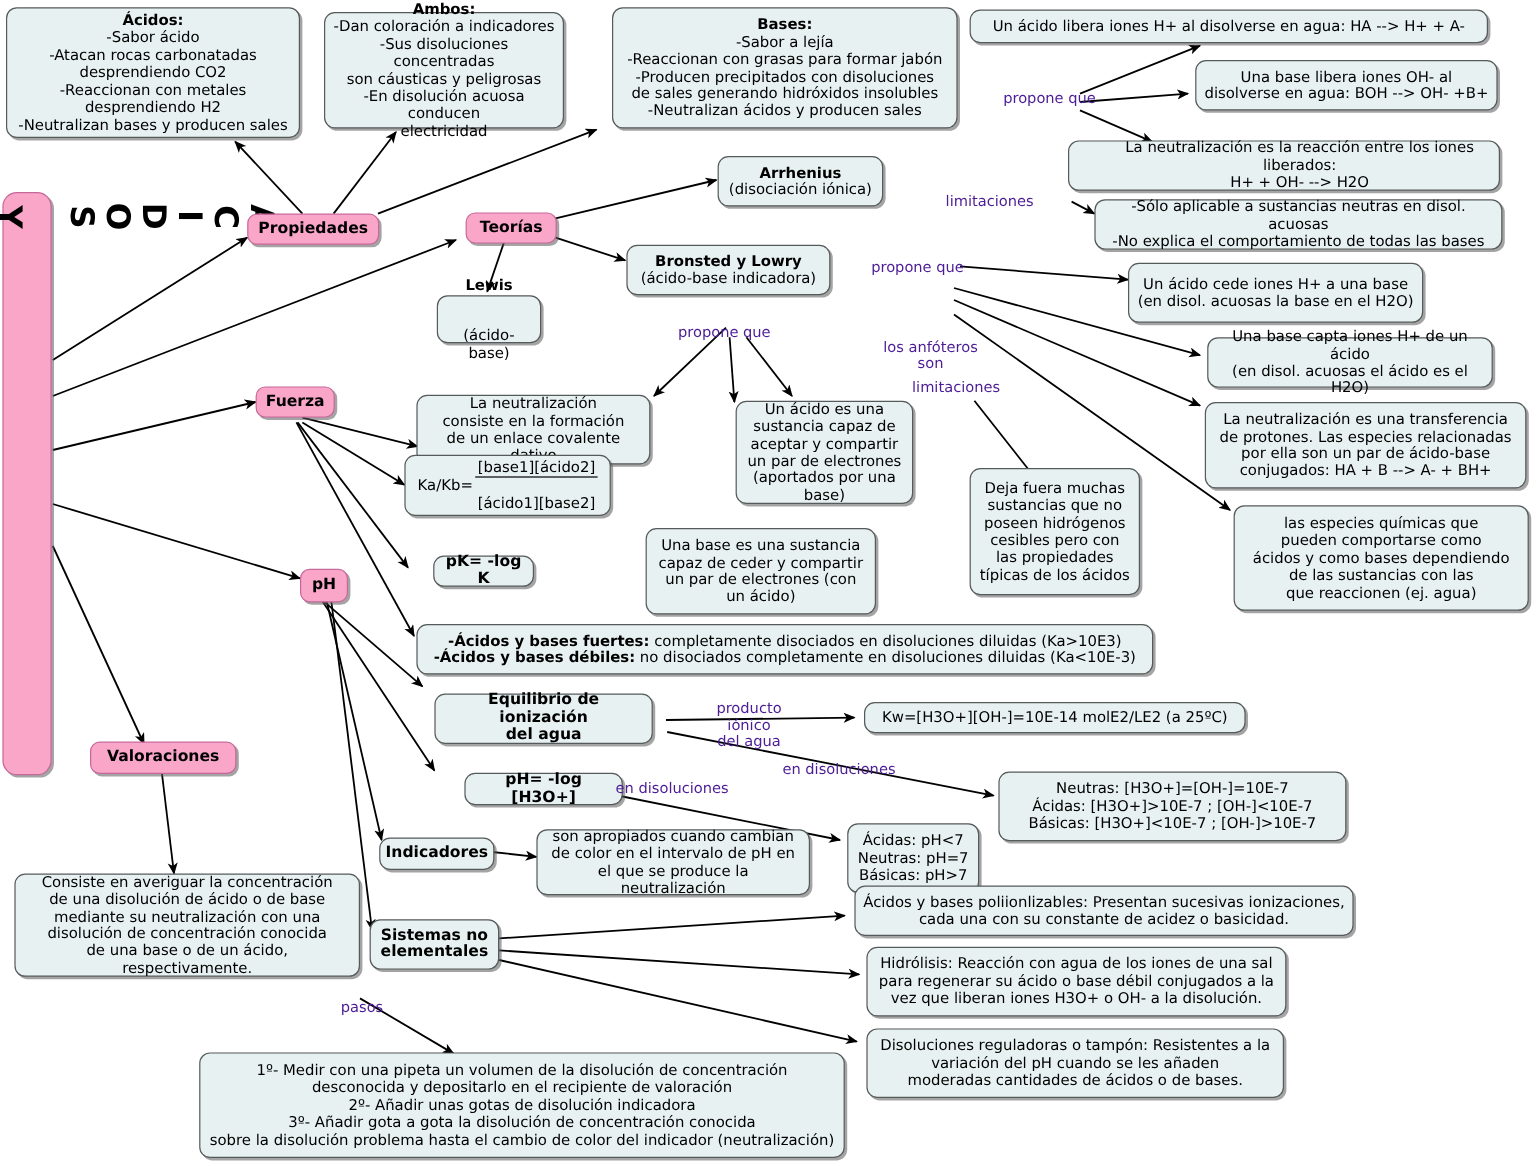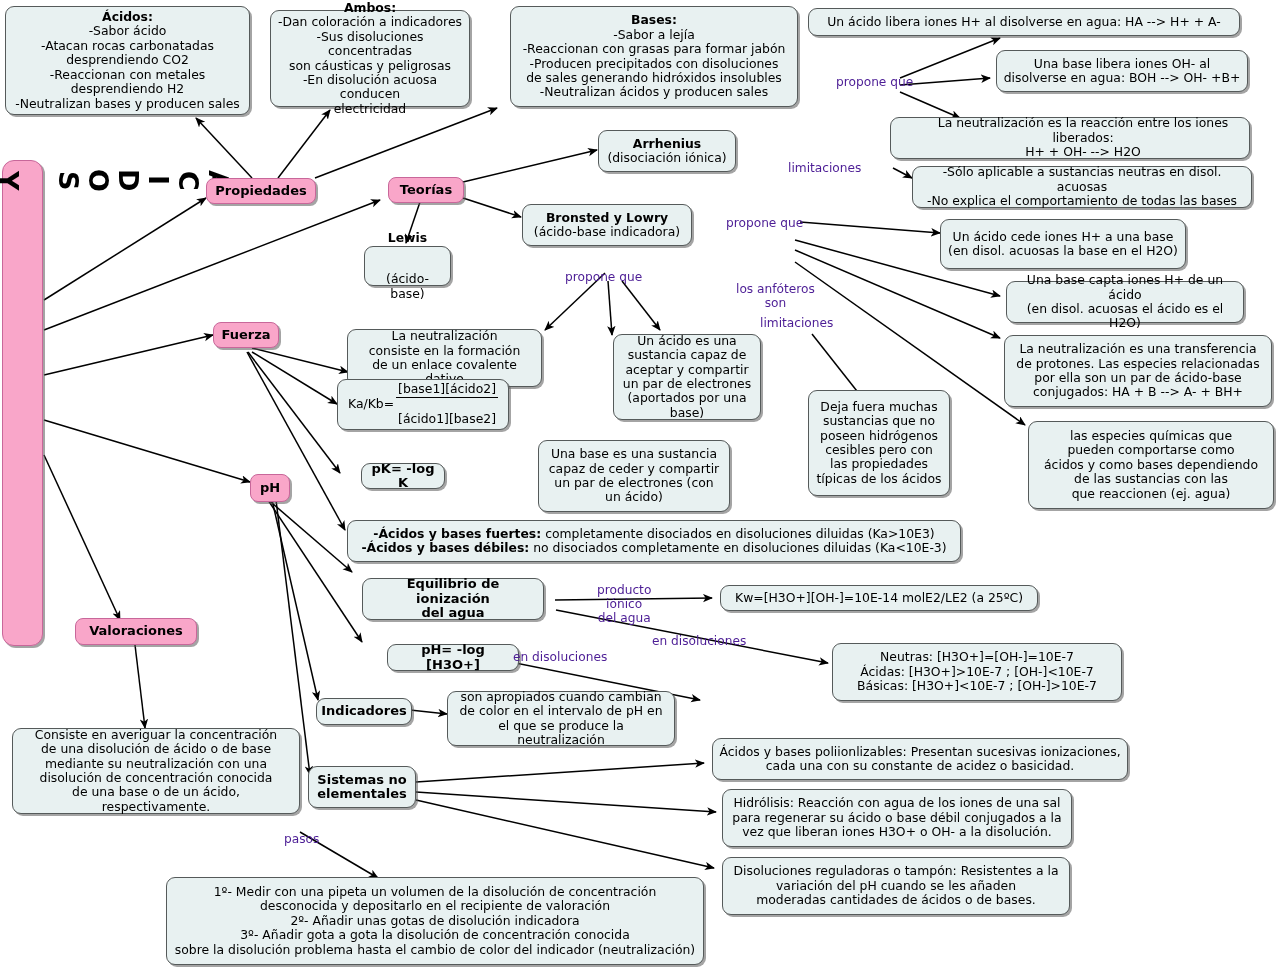--- a/index.html
+++ b/index.html
@@ -255,20 +255,23 @@
 del agua</div>
 
   <div class="node" style="left:720px;top:585px;width:318px;height:26px;">Kw=[H3O+][OH-]=10E-14 molE2/LE2 (a 25ºC)</div>
 
   <div class="node" style="left:832px;top:643px;width:290px;height:58px;">Neutras:  [H3O+]=[OH-]=10E-7
 Ácidas: [H3O+]&gt;10E-7 ; [OH-]&lt;10E-7
 Básicas: [H3O+]&lt;10E-7 ; [OH-]&gt;10E-7</div>
 
   <div class="node bold" style="left:361px;top:644px;width:132px;height:27px;font-size:13px;margin-left:26px;">pH= -log [H3O+]</div>
 
+  <div class="node" style="left:706px;top:686px;width:110px;height:58px;">Ácidas: pH&lt;7
+Neutras: pH=7
+Básicas: pH&gt;7</div>
 
   <div class="node bold" style="left:316px;top:698px;width:96px;height:27px;font-size:13px;">Indicadores</div>
 
   <div class="node" style="left:447px;top:691px;width:228px;height:55px;">son apropiados cuando cambian
 de color en el intervalo de pH en
 el que se produce la neutralización</div>
 
   <div class="node bold" style="left:308px;top:766px;width:108px;height:42px;font-size:13px;">Sistemas no
 elementales</div>
 

